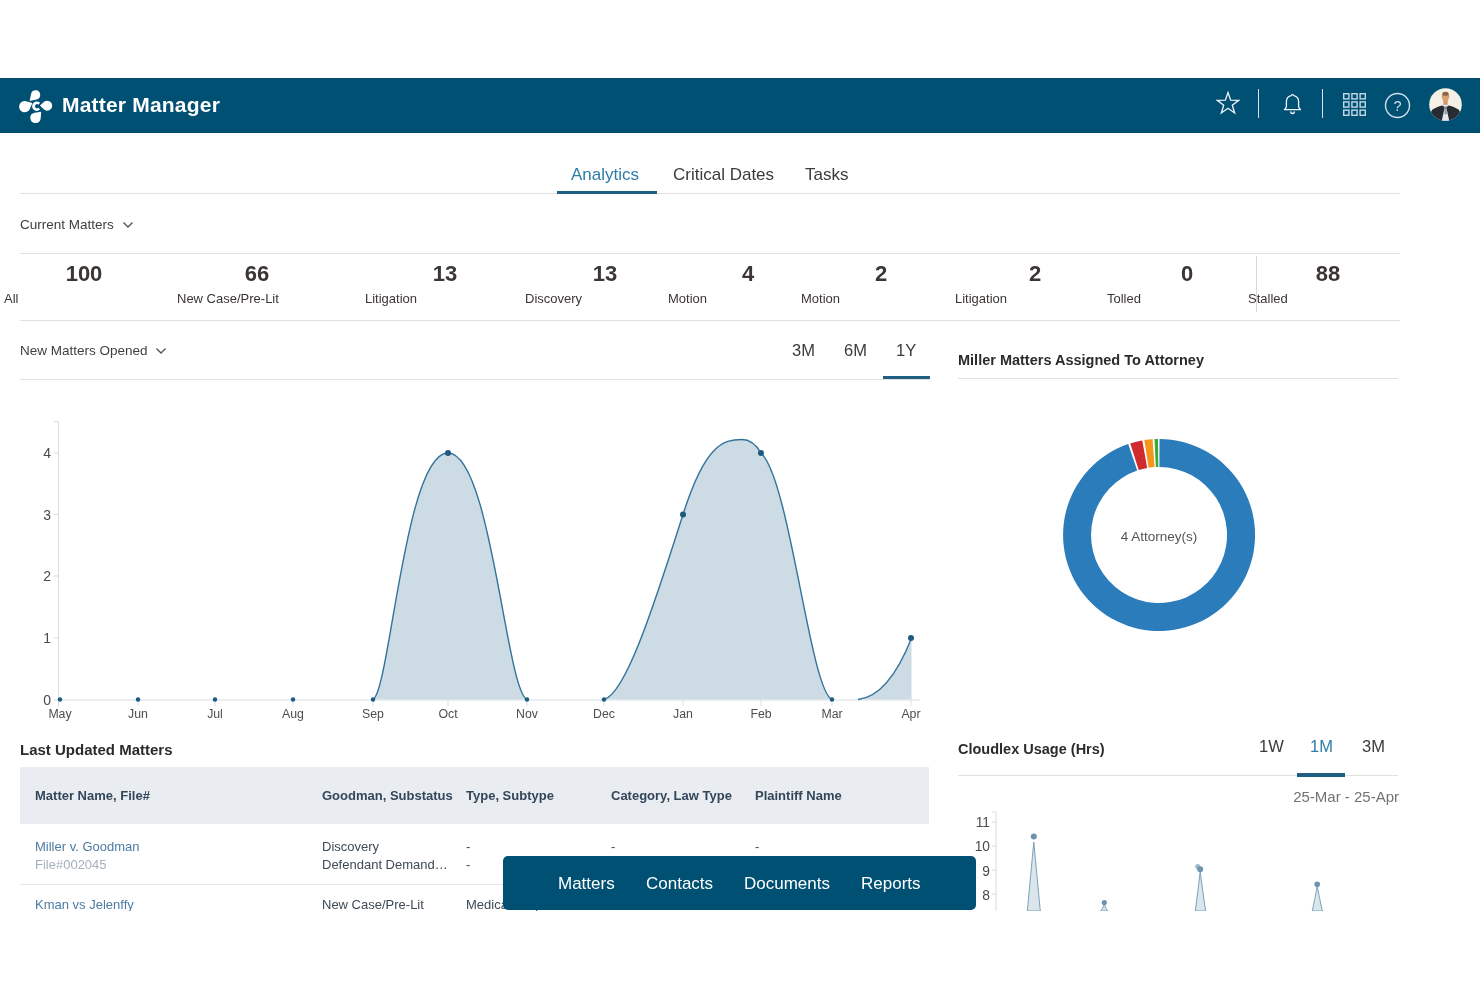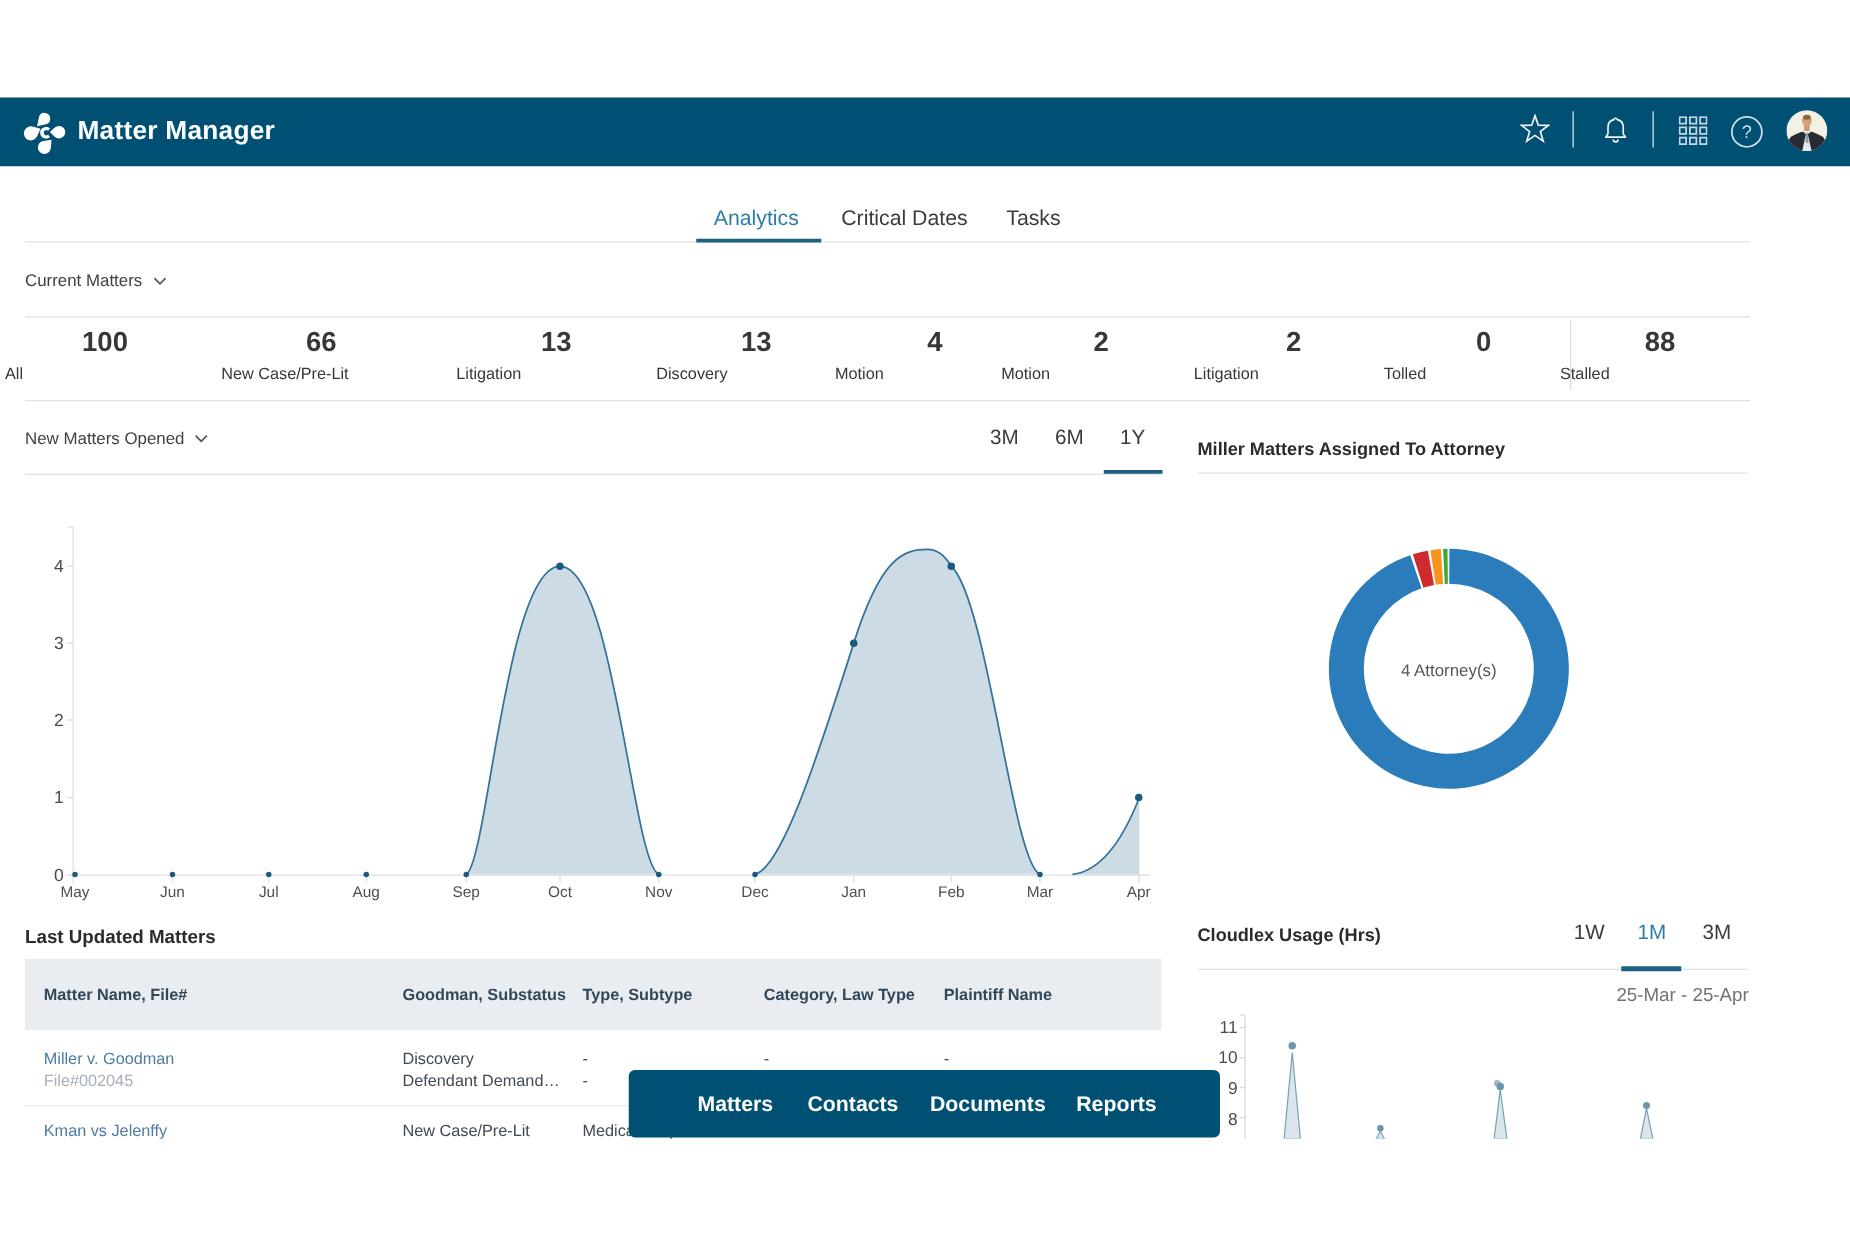--- a/index.html
+++ b/index.html
@@ -10,21 +10,21 @@
 #brand{position:absolute;left:62px;top:93px;color:#ffffff;font-size:21px;font-weight:bold;letter-spacing:0.2px;}
 .navdiv{position:absolute;top:89px;width:1px;height:29px;background:rgba(255,255,255,0.85);}
 .tab{position:absolute;top:155px;font-size:17px;color:#3b3b3b;margin-top:10px;}
 .tabblue{color:#2e7ca8;}
 .hline{position:absolute;height:1px;background:#e1e1e1;}
 .statnum{position:absolute;top:261px;font-size:22px;font-weight:bold;color:#3b3634;width:120px;text-align:center;}
 .statlab{position:absolute;top:291px;font-size:13px;color:#3b3634;width:160px;}
 .seclab{font-size:13.5px;color:#3f3f3f;}
 .rtab{position:absolute;top:341px;font-size:16.5px;color:#3b3b3b;}
 #btmbar{position:absolute;left:503px;top:856px;width:473px;height:54px;background:#005074;border-radius:5px;}
-.bitem{position:absolute;top:874px;color:#ffffff;font-size:17px;font-weight:bold;}
+.bitem{position:absolute;top:874px;color:#ffffff;font-size:17px;font-weight:normal;}
 .thead{position:absolute;top:788px;font-size:13px;font-weight:bold;color:#33475b;}
 .trow1{position:absolute;font-size:13px;color:#4d7ba3;}
 .tgray{position:absolute;font-size:13px;color:#a6b0ba;}
 </style>
 </head>
 <body>
 
 <div id="header"></div>
 <svg class="abs" style="left:14px;top:84px" width="44" height="44" viewBox="0 0 44 44">
   <g fill="#ffffff">

